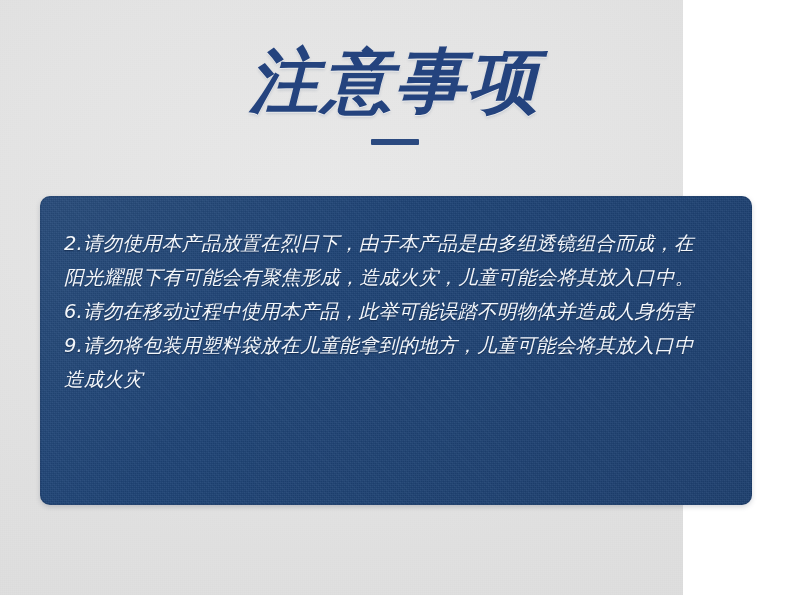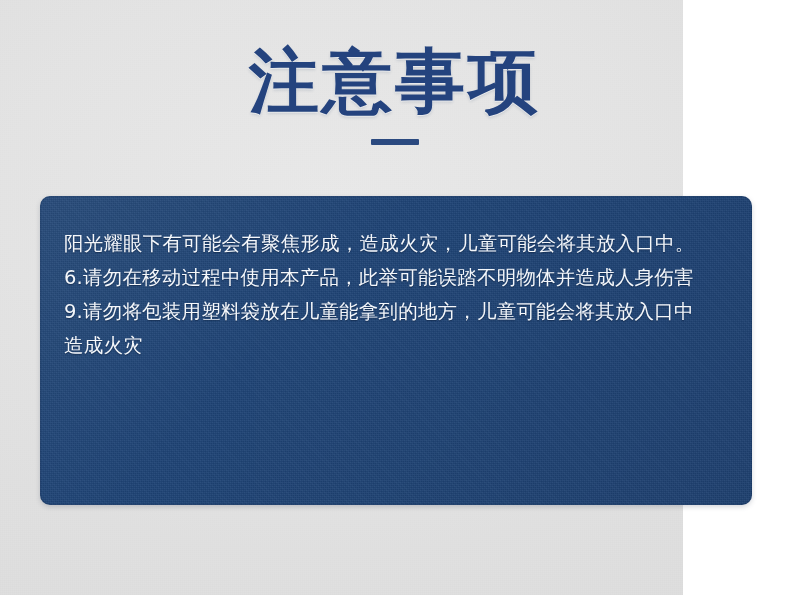--- a/index.html
+++ b/index.html
@@ -20,20 +20,21 @@
     width: 683px;
     height: 595px;
     box-sizing: border-box;
     background:
       radial-gradient(ellipse 900px 620px at 48% 34%,
         #e9e9e9 0%,
         #e4e4e4 36%,
         #dfdfdf 62%,
         #dcdcdc 85%,
         #d9d9d9 100%);
+    font-style: italic;
   }
 
   
   #poster::before {
     content: "";
     position: absolute;
     inset: 0;
     pointer-events: none;
     opacity: .30;
     background-image:
@@ -141,20 +142,21 @@
 
 <div id="poster">
 
   <div class="heading-block">
     <span class="heading-title">注意事项</span>
     <span class="heading-divider"></span>
   </div>
 
   <div class="notice-panel">
     <ul class="notice-list">
+      <li class="notice-line">2.请勿使用本产品放置在烈日下，由于本产品是由多组透镜组合而成，在</li>
       <li class="notice-line">阳光耀眼下有可能会有聚焦形成，造成火灾，儿童可能会将其放入口中。</li>
       <li class="notice-line">6.请勿在移动过程中使用本产品，此举可能误踏不明物体并造成人身伤害</li>
       <li class="notice-line">9.请勿将包装用塑料袋放在儿童能拿到的地方，儿童可能会将其放入口中</li>
       <li class="notice-line">造成火灾</li>
     </ul>
   </div>
 
 </div>
 
 </body></html>

